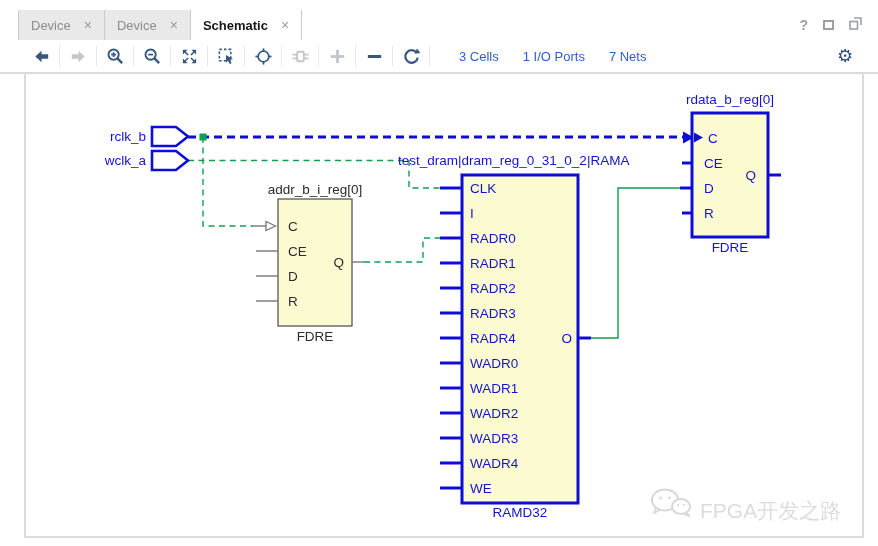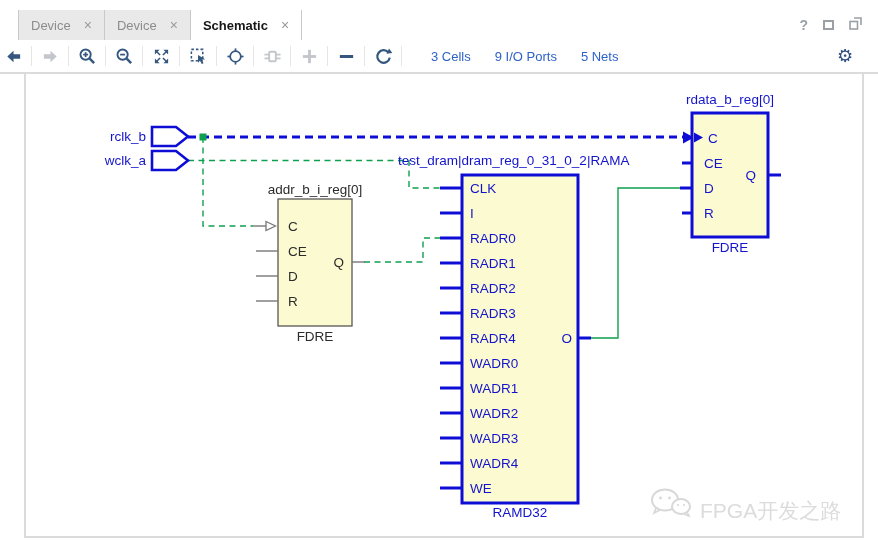--- a/index.html
+++ b/index.html
@@ -14,21 +14,21 @@
   .tab.active{background:#FFFFFF;color:#161616;font-weight:bold;text-align:center;}
   .tab .close{font-size:14px;color:#9A9A9A;font-weight:normal;line-height:1;}
 
   .wincontrols{position:absolute;top:16px;right:16px;display:flex;gap:15px;align-items:center;
     color:#8F9398;}
   .wc-help{font-size:14px;font-weight:bold;color:#9AA0A6;}
   .wc-max{width:11px;height:10px;border:2px solid #9AA0A6;box-sizing:border-box;}
 
   
   .toolbar{position:absolute;top:40px;left:0;right:0;height:34px;display:flex;align-items:center;
-    background:#fff;border-bottom:2px solid #DBDBDB;box-sizing:border-box;}
+    padding-left:28px;background:#fff;border-bottom:2px solid #DBDBDB;box-sizing:border-box;}
   .icon-btn{width:26px;height:24px;display:flex;align-items:center;justify-content:center;
     color:#35577F;flex:none;}
   .icon-btn.disabled{color:#C3C6CA;}
   .sep{width:1px;height:20px;background:#E6E6E6;margin:0 5px;flex:none;}
   .stat{margin-left:24px;color:#2E62C8;font-size:13px;white-space:nowrap;}
   .gear-wrap{margin-left:auto;margin-right:20px;}
   .gear{font-family:"DejaVu Sans",sans-serif;font-size:18px;color:#2F4F7D;line-height:1;}
 
   
   .canvas{position:absolute;top:74px;left:24px;width:840px;height:464px;box-sizing:border-box;
@@ -177,22 +177,22 @@
 
     <span class="icon-btn">
       <svg width="19" height="19" viewBox="0 0 20 20" fill="none" stroke="currentColor">
         <path d="M15.2 5.8 A6.6 6.6 0 1 0 16.6 11.2" stroke-width="2.4"></path>
         <polygon points="15.8,1.5 19.3,6.2 13.2,7.2" fill="currentColor" stroke="none"></polygon>
       </svg>
     </span>
     <span class="sep"></span>
 
     <a class="stat">3 Cells</a>
-    <a class="stat">9 I/O Ports</a>
-    <a class="stat">5 Nets</a>
+    <a class="stat">1 I/O Ports</a>
+    <a class="stat">7 Nets</a>
 
     <span class="gear-wrap icon-btn">
       <span class="gear">⚙</span>
     </span>
   </div>
 
   <div class="canvas">
     <svg class="schematic" viewBox="26 74 836 462" preserveAspectRatio="none">
 
       <path class="net-sel" d="M188,137 H683"></path>

